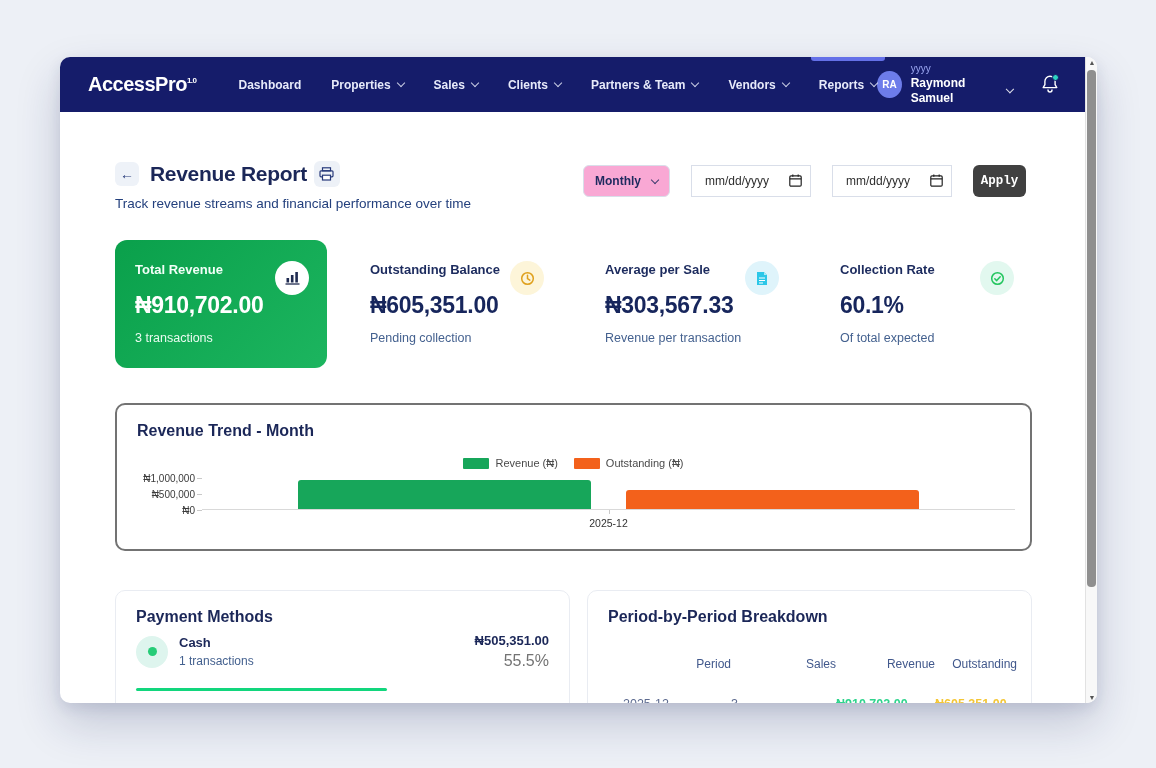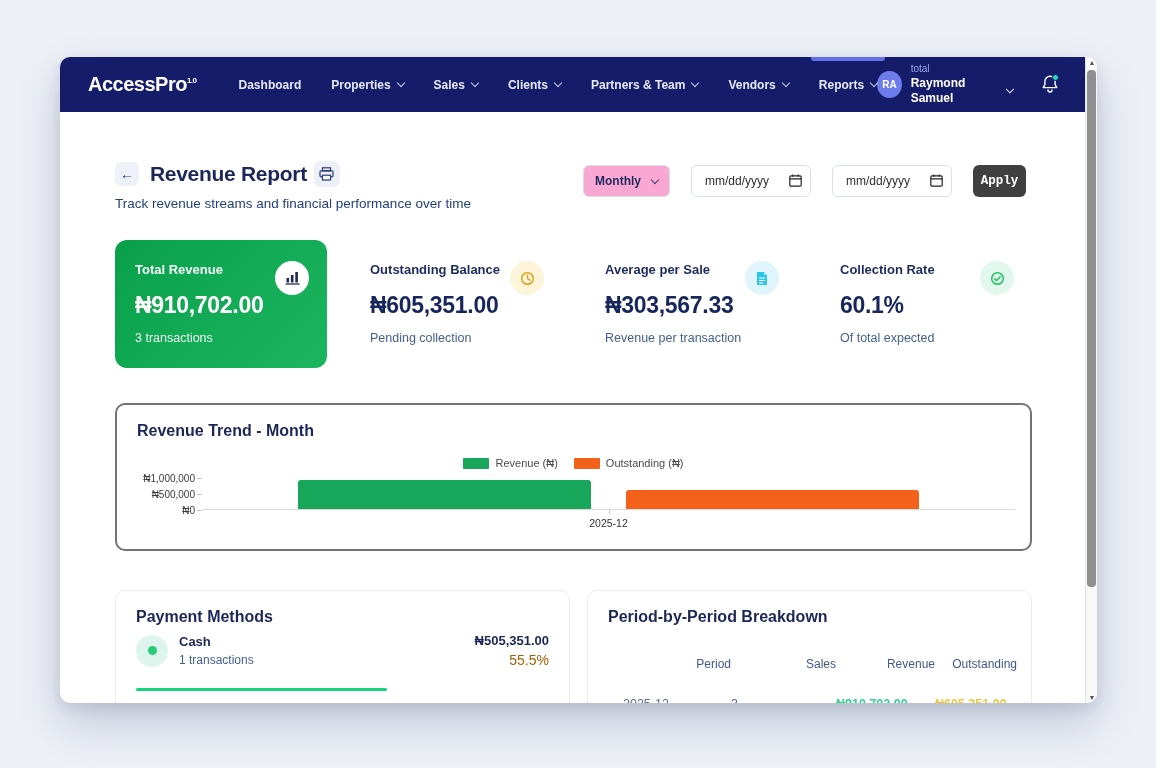--- a/index.html
+++ b/index.html
@@ -40,21 +40,21 @@
   .print-btn { width:26px; height:26px; background:#edf1f7; border-radius:6px; display:flex;
                align-items:center; justify-content:center; cursor:pointer; }
   .page-sub { margin-top:9px; font-size:13.5px; color:#24407d; }
 
   
   .controls { position:absolute; left:523px; top:108px; display:flex; gap:21px; }
   .select { width:87px; height:32px; border:1px solid #d9dee9; border-radius:6px; display:flex;
             align-items:center; justify-content:space-between; padding:0 11px; font-size:12px;
             font-weight:bold; color:#1e2a5e; cursor:pointer; background:#f9a8d4; }
   .date-wrap { position:relative; }
-  .date-input { width:120px; height:32px; border:1px solid #d9dee9; border-radius:6px; font-size:12px;
+  .date-input { width:120px; height:32px; border:1px solid #d9dee9; border-radius:0; font-size:12px;
                 color:#2c2c2c; padding:0 30px 0 13px; font-family:"Liberation Sans", sans-serif; background:#fff; }
   .date-input::placeholder { color:#2e2e2e; opacity:1; }
   .date-icon { position:absolute; right:9px; top:9px; }
   .apply-btn { width:53px; height:32px; background:#404040; border:none; border-radius:6px; color:#fff;
                font-size:12.5px; font-weight:bold; cursor:pointer; font-family:Liberation Mono, monospace; }
 
   
   .stats { position:absolute; left:55px; top:183px; width:917px; display:grid;
            grid-template-columns:repeat(4, 1fr); gap:23px; }
   .stat-card { position:relative; height:128px; padding:22px 20px; border-radius:12px; background:#fff; }
@@ -95,21 +95,21 @@
   .card-title { position:absolute; left:20px; top:17px; font-size:16px; font-weight:bold; color:#1b2758; }
   .pm-row { position:absolute; left:20px; right:20px; top:42px; display:flex; align-items:center; }
   .pm-icon { width:32px; height:32px; border-radius:50%; background:#def5ee; display:flex;
              align-items:center; justify-content:center; }
   .pm-dot { width:9px; height:9px; border-radius:50%; background:#26cc77; }
   .pm-names { margin-left:11px; }
   .pm-name { font-size:13px; font-weight:bold; color:#1b2758; }
   .pm-count { font-size:12px; color:#44618f; margin-top:4px; }
   .pm-right { margin-left:auto; text-align:right; }
   .pm-amount { font-size:13px; font-weight:bold; color:#1b2758; }
-  .pm-pct { font-size:14px; color:#a16207; margin-top:4px; }
+  .pm-pct { font-size:16px; color:#737373; margin-top:4px; }
   .pm-bar { position:absolute; left:20px; top:97px; height:3px; background:#12d67d; border-radius:2px; }
 
   .bd-head, .bd-row { position:absolute; left:35px; right:14px; display:grid;
                       grid-template-columns:108px 105px 99px auto; }
   .bd-head { top:66px; font-size:12px; color:#41588c;text-align:right; }
   .bd-row { top:106px; font-size:12.5px; }
   .bd-period { color:#5c6a8f; } .bd-sales { color:#5c6a8f; }
   .bd-revenue { color:#2fd48d; font-weight:bold; } .bd-outstanding { color:#f4c635; font-weight:bold; }
 
   
@@ -153,21 +153,21 @@
           </div>
         <div class="nav-item">
             <span class="active-bar"></span>
             <span>Reports</span>
             <span class="chev"></span>
           </div>
       </div>
       <div class="user-area">
         <div class="avatar">RA</div>
         <div class="user-text">
-          <div class="user-role">total</div>
+          <div class="user-role">yyyy</div>
           <div class="user-name">
               <span>Raymond Samuel</span>
               <span class="chev"></span>
             </div>
         </div>
         <div class="bell-wrap">
           <svg width="18" height="20" viewBox="0 0 18 20">
             <path d="M9 2.2a5.1 5.1 0 0 0-5.1 5.1v3.4L2.2 13.6h13.6L14.1 10.7V7.3A5.1 5.1 0 0 0 9 2.2z" fill="none" stroke="#ffffff" stroke-width="1.4" stroke-linejoin="round"></path>
             <path d="M7 16a2 2 0 0 0 4 0" fill="none" stroke="#ffffff" stroke-width="1.4" stroke-linecap="round"></path>
           </svg>

